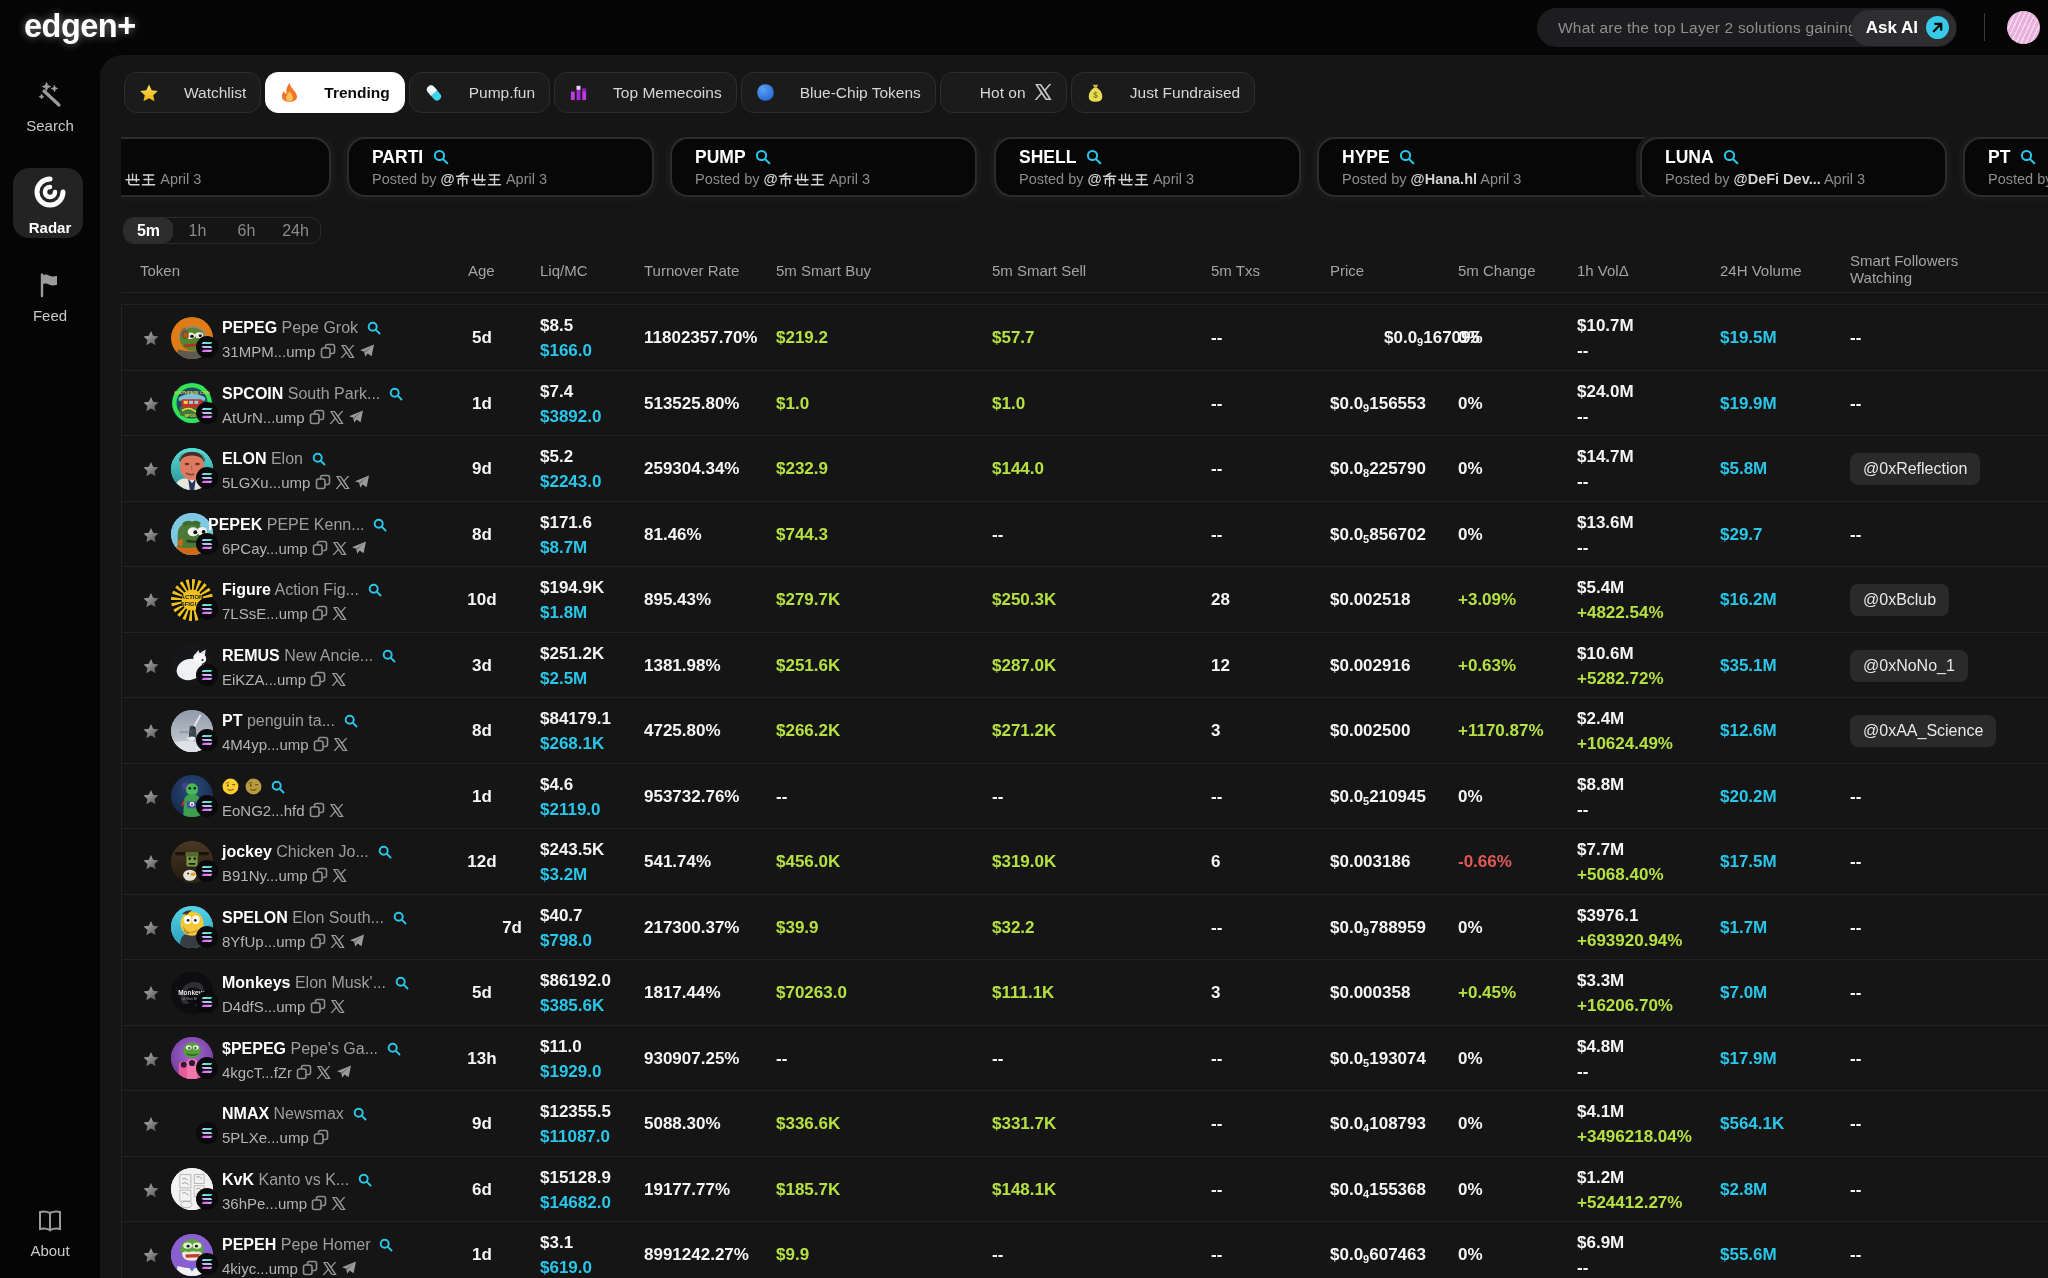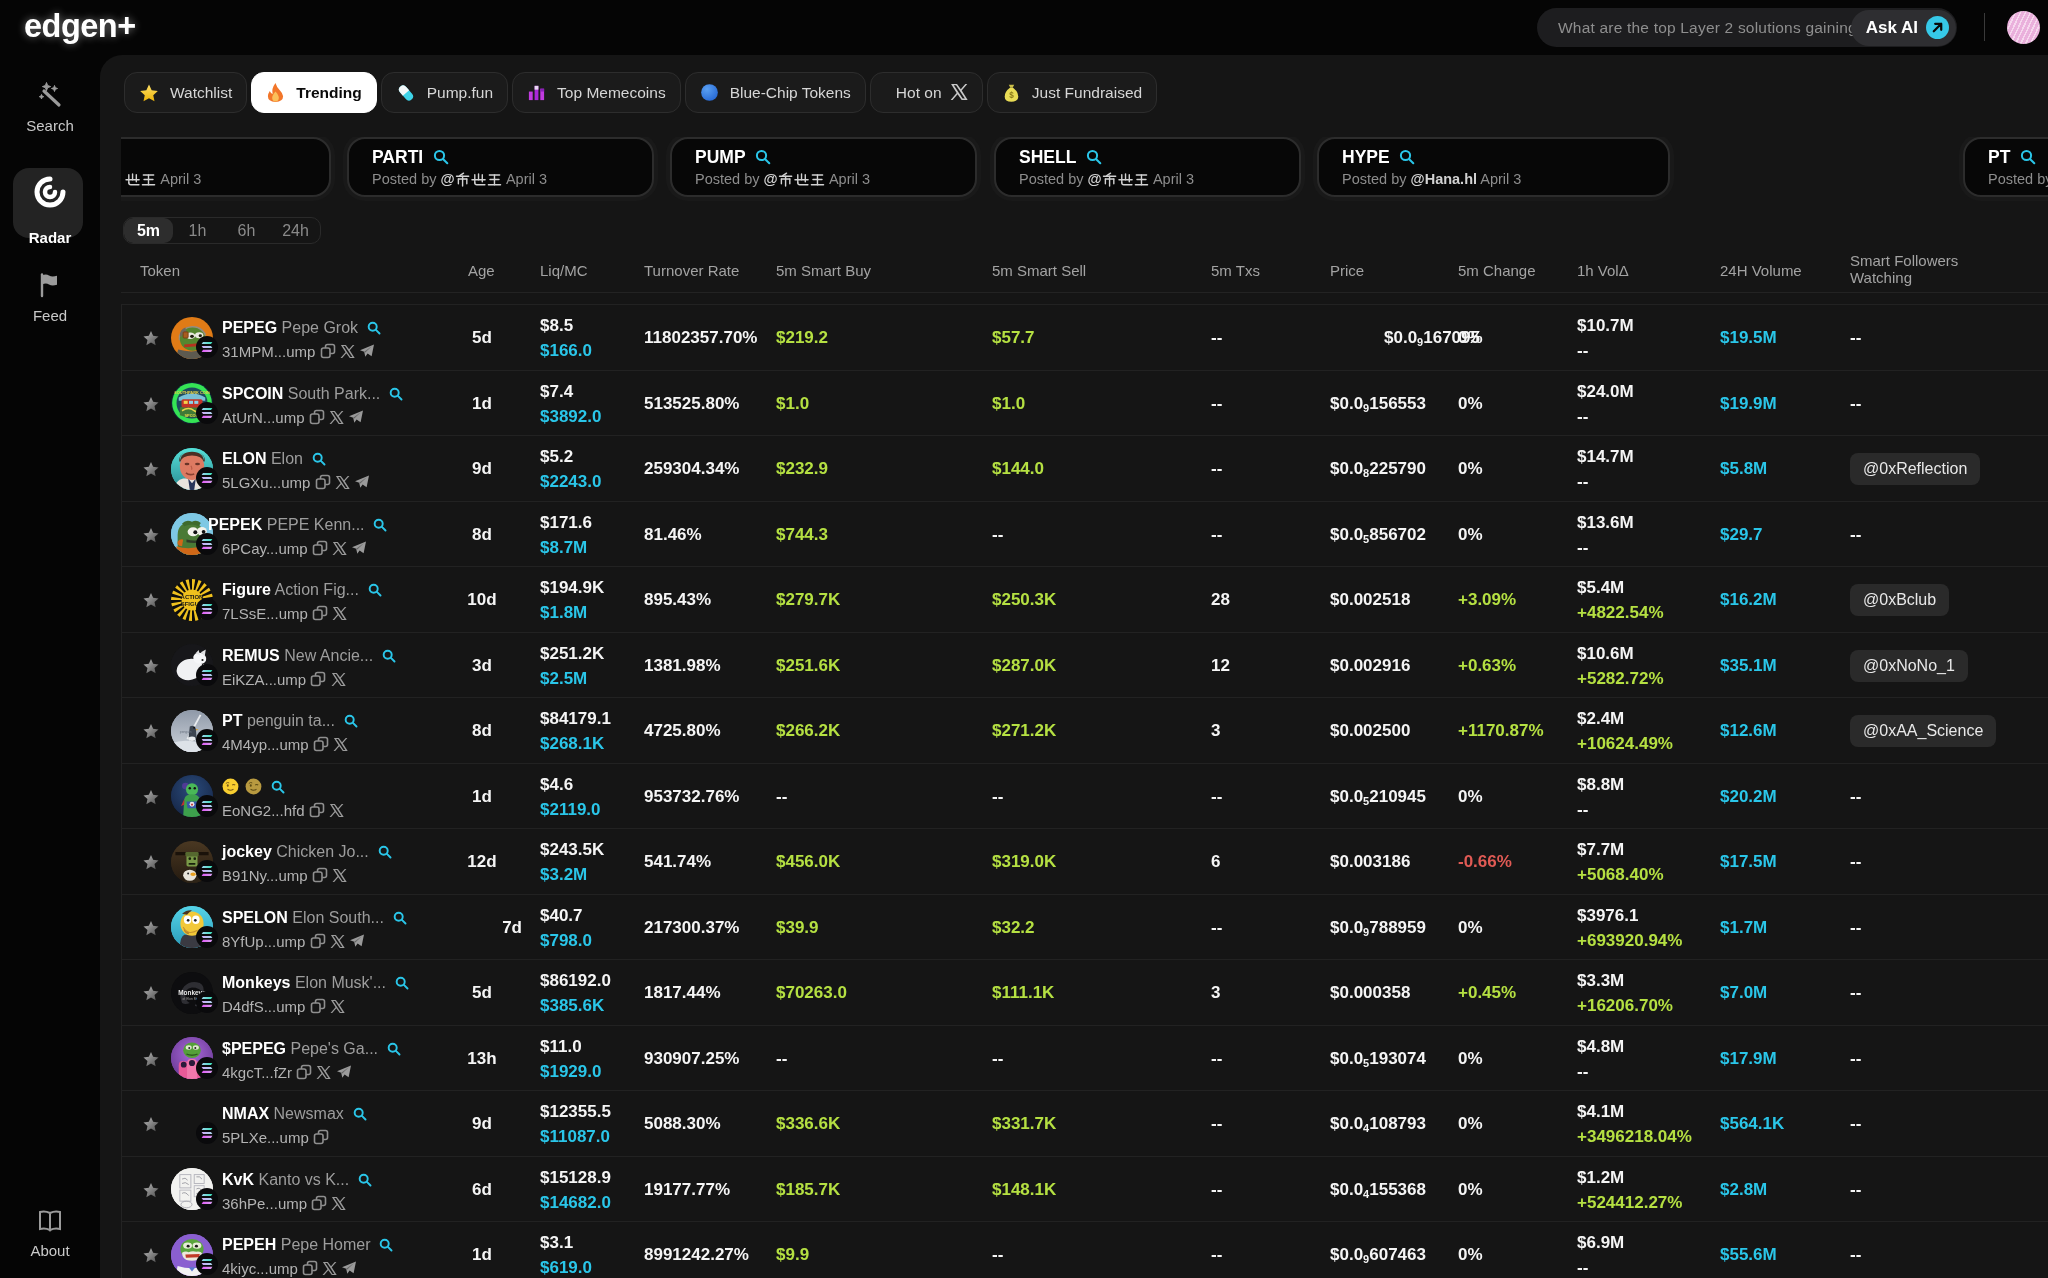--- a/index.html
+++ b/index.html
@@ -20,21 +20,21 @@
   background:repeating-linear-gradient(115deg, #eab0dc 0 3px, #f6d8ee 3px 4.5px); }
 
 .sb-item { position:absolute; width:100px; text-align:center; color:#c9c9c9; font-size:15px; }
 .radar-sel { position:absolute; left:13px; top:168px; width:70px; height:70px; background:#232323; border-radius:16px; }
 
 .main { position:absolute; left:100px; top:55px; right:0; bottom:0; background:#151515;
   border-top-left-radius:22px; }
 
 .tabs { position:absolute; left:24px; top:17px; display:flex; gap:4px; }
 .tab { height:41px; border-radius:13px; background:#1b1b1b; border:1px solid #2d2d2d;
-  display:flex; align-items:center; gap:11px; padding:0 14px; color:#d6d6d6; font-size:15.5px; font-weight:500; white-space:nowrap; }
+  display:flex; align-items:center; gap:25px; padding:0 14px; color:#d6d6d6; font-size:15.5px; font-weight:500; white-space:nowrap; }
 .tab.active { background:#fff; border-color:#fff; color:#0a0a0a; font-weight:bold; }
 
 .cards { position:absolute; left:21px; top:82px; right:0; height:66px; overflow:hidden; }
 .card { position:absolute; top:0; height:60px; background:#070707; border:2px solid #2c2c2c; border-radius:18px;
   box-shadow:0 0 0 4px #191919; }
 .ct { position:absolute; left:23px; top:8px; font-size:17.5px; color:#fff; }
 .cs { position:absolute; left:23px; top:32px; font-size:14.5px; color:#8d8d8d; white-space:nowrap; }
 .csb { color:#d2d2d2; font-weight:bold; }
 
 .tf { position:absolute; left:23px; top:162px; height:27px; display:flex; border:1px solid #2a2a2a; border-radius:10px; overflow:hidden; }
@@ -84,21 +84,21 @@
         </g>
       </svg></div>
     <div style="margin-top:6px">Search</div>
   </div>
 <div class="radar-sel"></div>
 <div class="sb-item" style="top:176px;color:#fff;font-weight:bold">
     <div><svg width="32" height="32" viewBox="0 0 32 32">
         <path d="M16 3 A13 13 0 1 0 29 16" fill="none" stroke="#fff" stroke-width="5" stroke-linecap="round"></path>
         <path d="M16 11 A5 5 0 1 0 21 16" fill="none" stroke="#fff" stroke-width="4.5" stroke-linecap="round"></path>
       </svg></div>
-    <div style="margin-top:18px">Radar</div>
+    <div style="margin-top:8px">Radar</div>
   </div>
 <div class="sb-item" style="top:272px">
     <div><svg width="26" height="26" viewBox="0 0 26 26">
         <path d="M5 2.5 L5 24" stroke="#9b9b9b" stroke-width="2.4" stroke-linecap="round"></path>
         <path d="M5 3.5 Q9 1.5 12 3.5 Q15 5.5 20 3.8 L20 12.8 Q15 14.5 12 12.5 Q9 10.5 5 12.5 Z" fill="#9b9b9b"></path>
       </svg></div>
     <div style="margin-top:6px">Feed</div>
   </div>
 <div class="sb-item" style="top:1208px">
     <div><svg width="26" height="26" viewBox="0 0 26 26">
@@ -279,20 +279,27 @@
               </g>
             </svg></b> <span>April 3</span></div>
       </div>
       <div class="card" style="left:1196px;width:353px">
         <div class="ct"><b>HYPE</b>&nbsp; <svg width="16" height="16" viewBox="0 0 16 16" style="vertical-align:-2px">
             <circle cx="6.5" cy="6.5" r="4.6" fill="none" stroke="#2ac6e9" stroke-width="2.0"></circle>
             <line x1="10.2" y1="10.2" x2="14.3" y2="14.3" stroke="#2ac6e9" stroke-width="2.0" stroke-linecap="round"></line>
           </svg></div>
         <div class="cs">Posted by <b class="csb">@Hana.hl</b> <span>April 3</span></div>
       </div>
+      <div class="card" style="left:1519px;width:307px">
+        <div class="ct"><b>LUNA</b>&nbsp; <svg width="16" height="16" viewBox="0 0 16 16" style="vertical-align:-2px">
+            <circle cx="6.5" cy="6.5" r="4.6" fill="none" stroke="#2ac6e9" stroke-width="2.0"></circle>
+            <line x1="10.2" y1="10.2" x2="14.3" y2="14.3" stroke="#2ac6e9" stroke-width="2.0" stroke-linecap="round"></line>
+          </svg></div>
+        <div class="cs">Posted by <b class="csb">@DeFi Dev...</b> <span>April 3</span></div>
+      </div>
       <div class="card" style="left:1842px;width:307px">
         <div class="ct"><b>PT</b>&nbsp; <svg width="16" height="16" viewBox="0 0 16 16" style="vertical-align:-2px">
             <circle cx="6.5" cy="6.5" r="4.6" fill="none" stroke="#2ac6e9" stroke-width="2.0"></circle>
             <line x1="10.2" y1="10.2" x2="14.3" y2="14.3" stroke="#2ac6e9" stroke-width="2.0" stroke-linecap="round"></line>
           </svg></div>
         <div class="cs">Posted by  </div>
       </div>
     </div>
   <div class="tf">
       <div class="on">5m</div>

